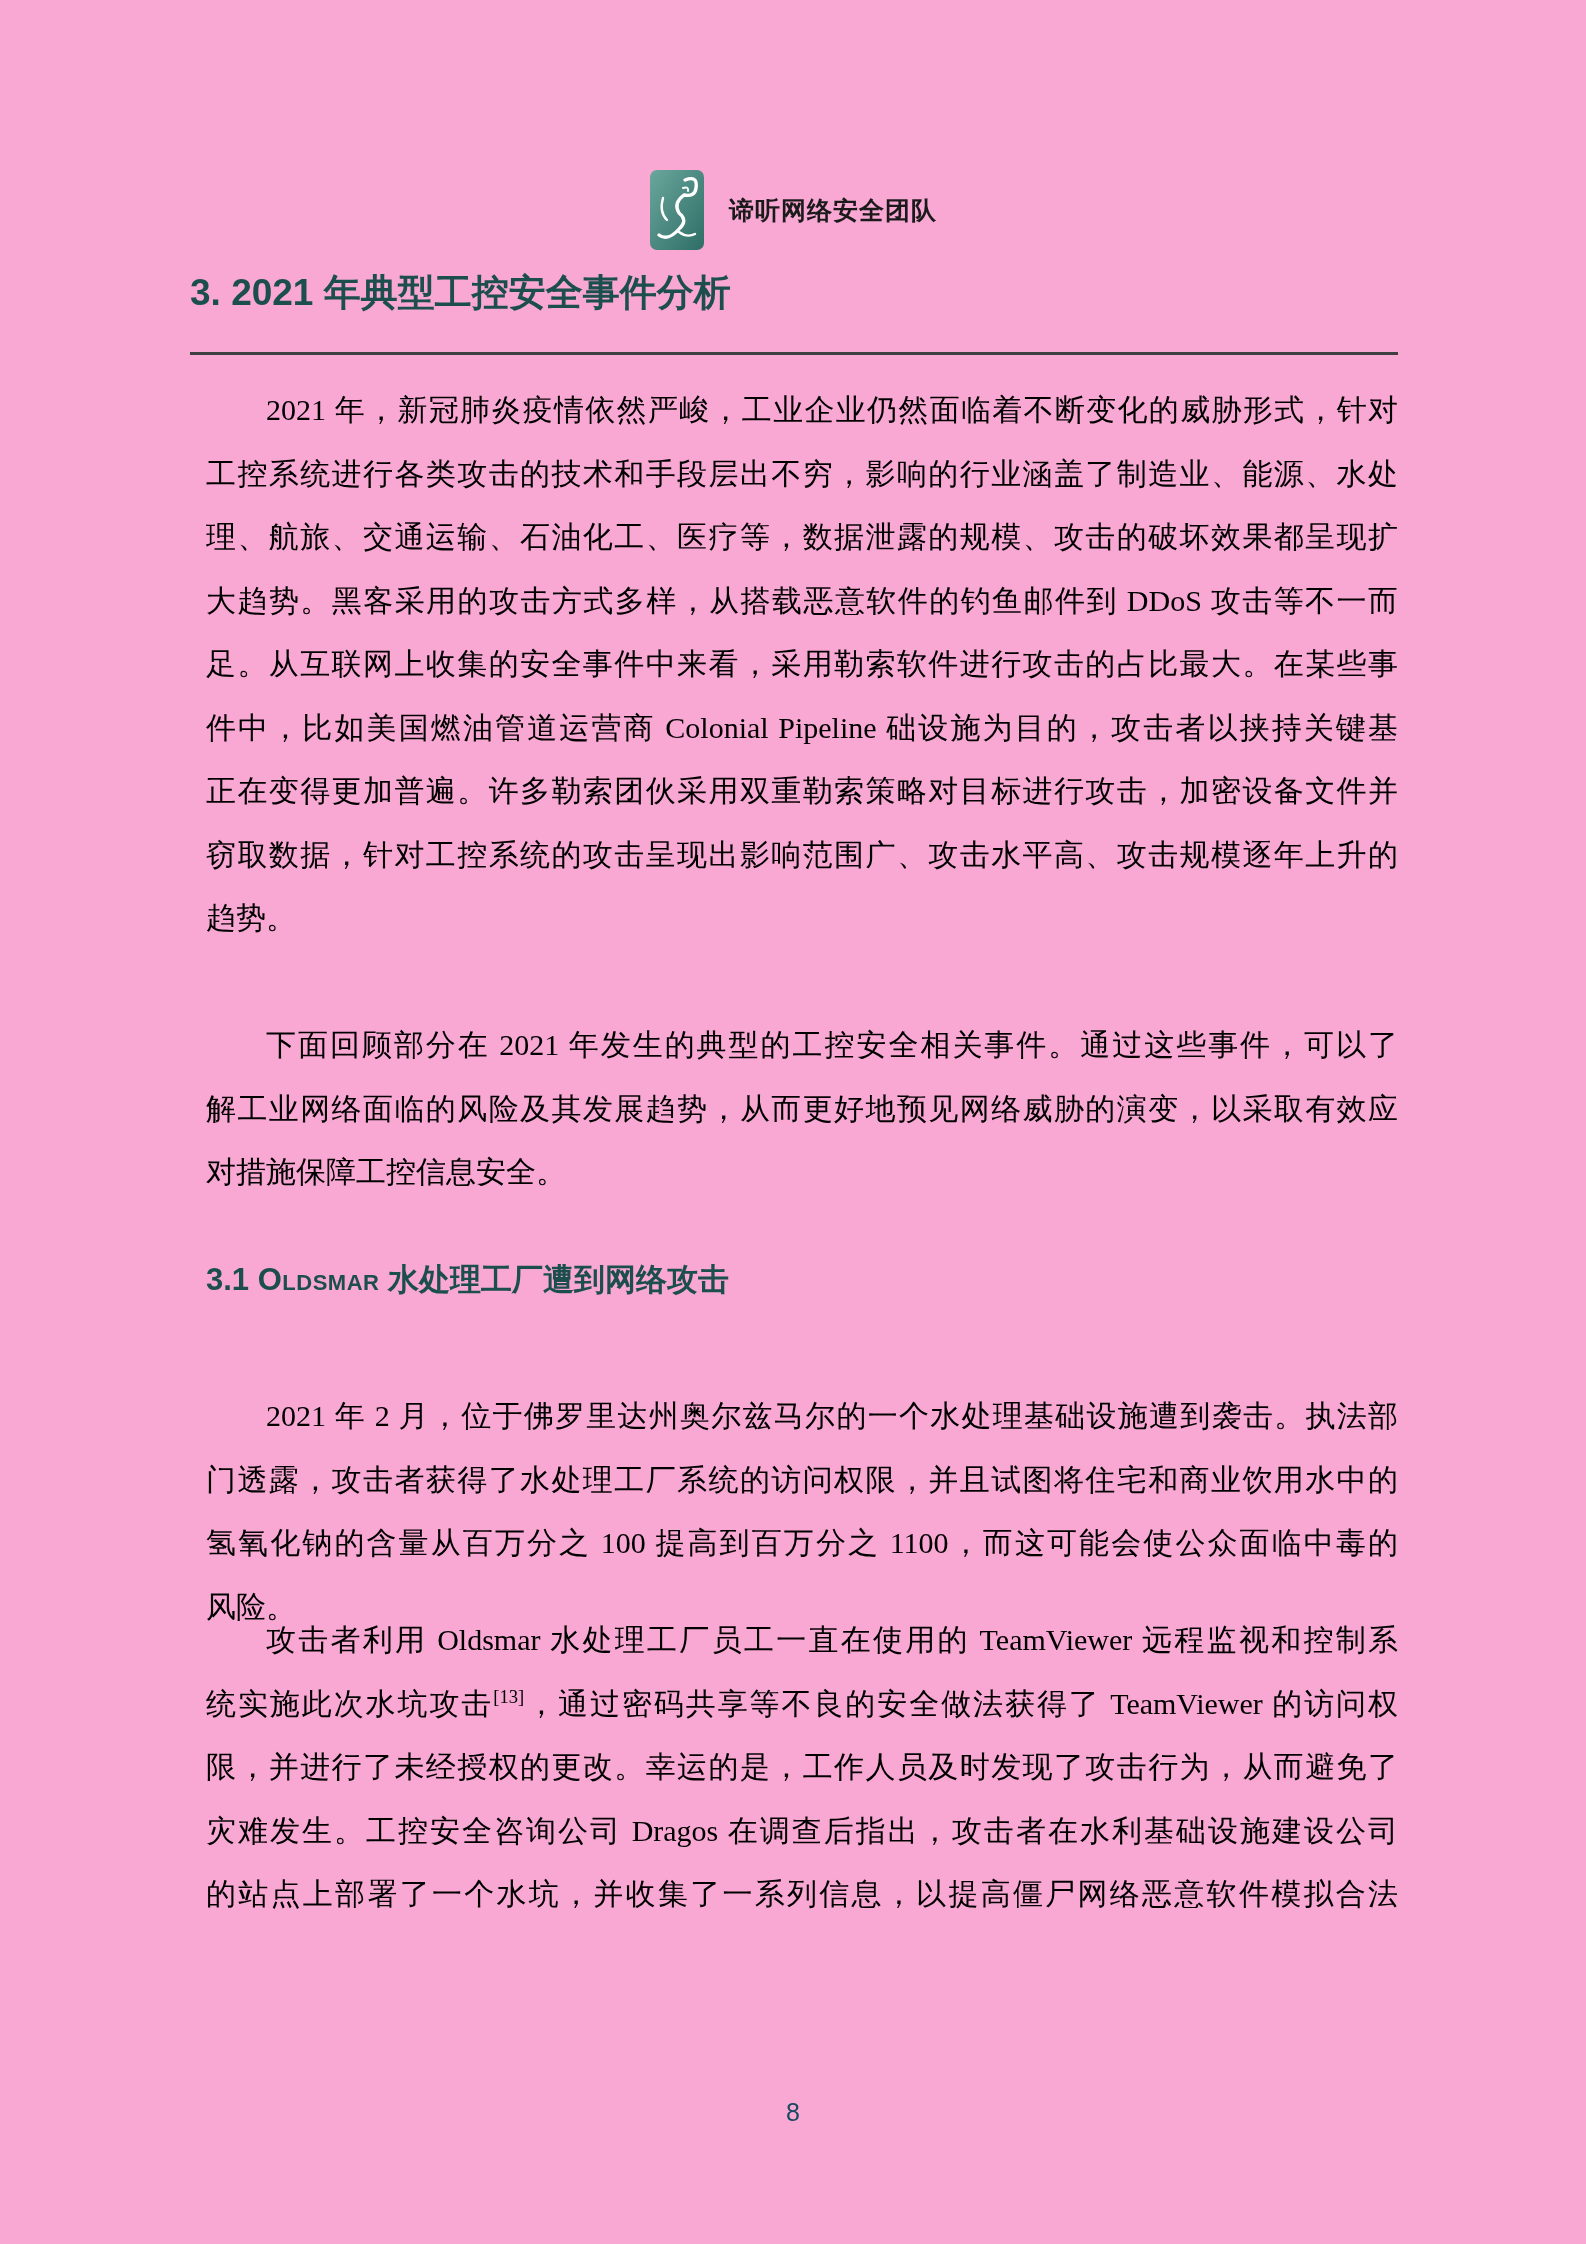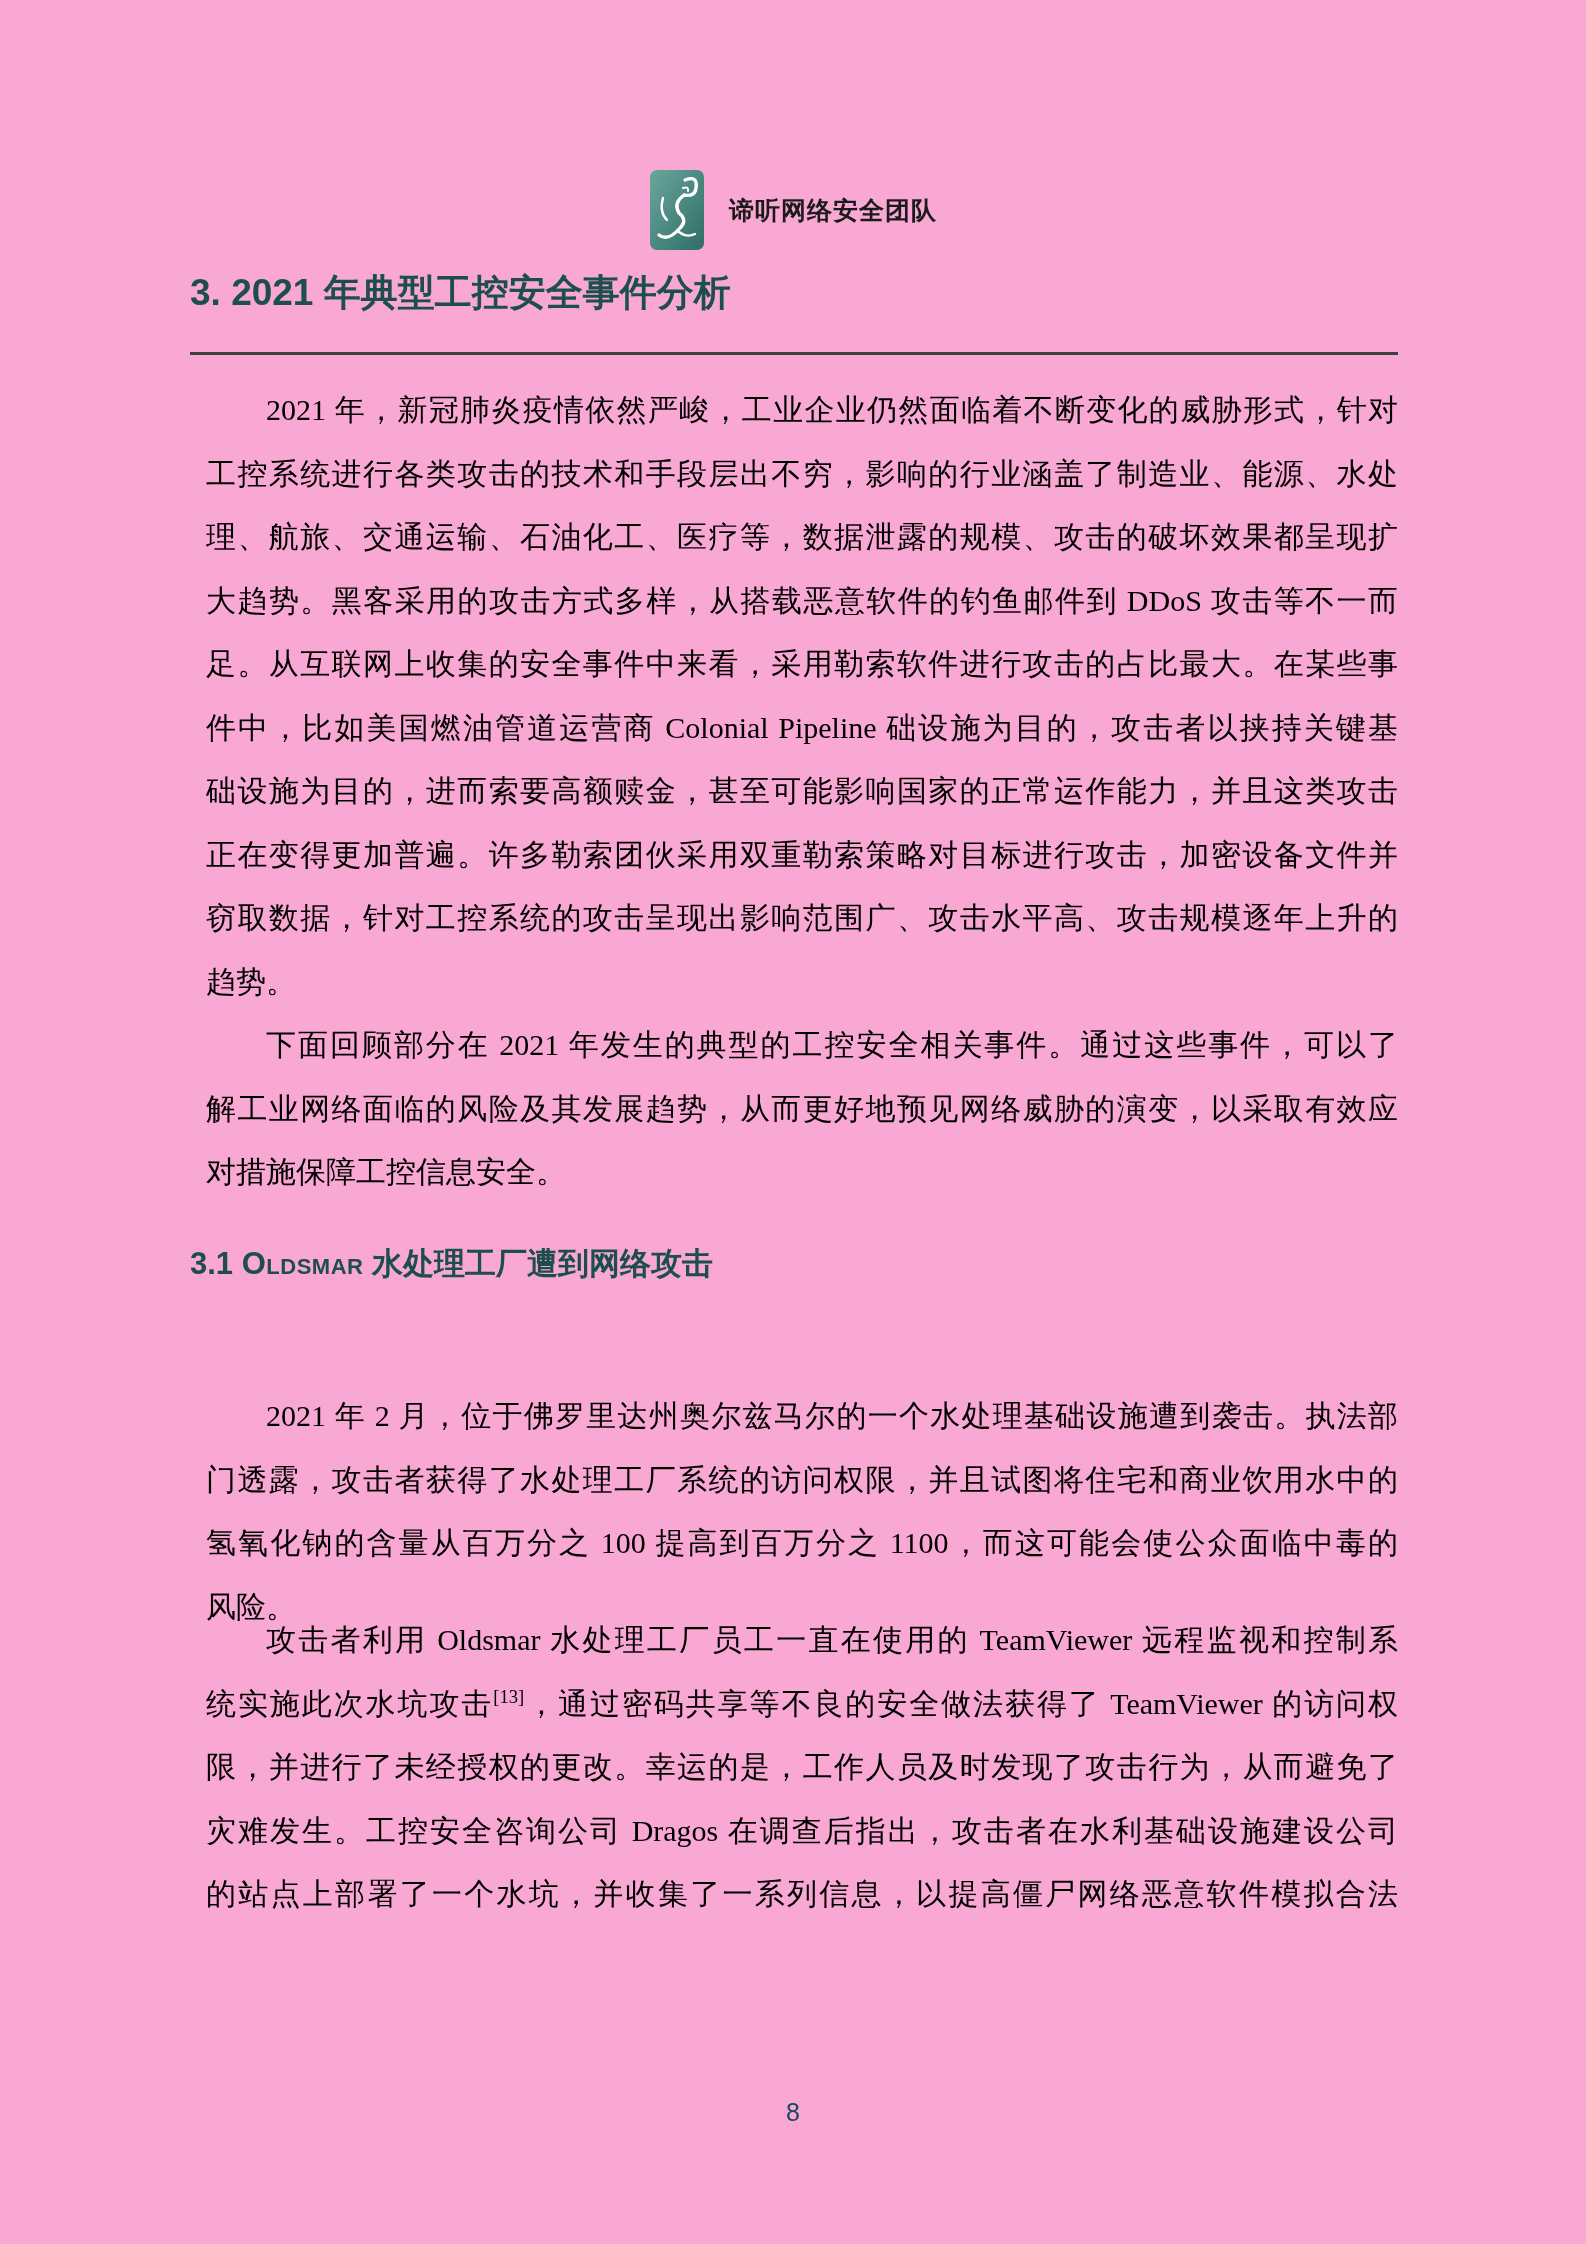--- a/index.html
+++ b/index.html
@@ -63,21 +63,21 @@
   .line.fill { text-align: justify; text-align-last: justify; }
   .line.indent { text-indent: 2em; }
   .line sup { font-size: 0.62em; line-height: 0; vertical-align: super; }
   #para-0 { top: 378px; }
   #para-1 { top: 1013px; }
   #para-2 { top: 1384px; }
   #para-3 { top: 1608px; }
   h2.subsection-title {
     position: absolute;
     top: 1243px; left: 190px;
-    margin: 0;
+    margin: 16px;
     font-family: "Liberation Sans", "DejaVu Sans", sans-serif;
     font-weight: 700;
     font-size: 31px;
     color: var(--heading);
   }
   h2 .sc { font-variant: small-caps; letter-spacing: 0.5px; }
   .footer {
     position: absolute;
     top: 2098px; left: 0; right: 0;
     text-align: center;
@@ -112,21 +112,20 @@
 
   <div class="rule"></div>
 
   <div class="para" id="para-0">
       <div class="line fill indent">2021 年，新冠肺炎疫情依然严峻，工业企业仍然面临着不断变化的威胁形式，针对</div>
       <div class="line fill">工控系统进行各类攻击的技术和手段层出不穷，影响的行业涵盖了制造业、能源、水处</div>
       <div class="line fill">理、航旅、交通运输、石油化工、医疗等，数据泄露的规模、攻击的破坏效果都呈现扩</div>
       <div class="line fill">大趋势。黑客采用的攻击方式多样，从搭载恶意软件的钓鱼邮件到 DDoS 攻击等不一而</div>
       <div class="line fill">足。从互联网上收集的安全事件中来看，采用勒索软件进行攻击的占比最大。在某些事</div>
       <div class="line fill">件中，比如美国燃油管道运营商 Colonial Pipeline 础设施为目的，攻击者以挟持关键基</div>
-      <div class="line fill">础设施为目的，进而索要高额赎金，甚至可能影响国家的正常运作能力，并且这类攻击</div>
       <div class="line fill">正在变得更加普遍。许多勒索团伙采用双重勒索策略对目标进行攻击，加密设备文件并</div>
       <div class="line fill">窃取数据，针对工控系统的攻击呈现出影响范围广、攻击水平高、攻击规模逐年上升的</div>
       <div class="line">趋势。</div>
     </div>
   <div class="para" id="para-1">
       <div class="line fill indent">下面回顾部分在 2021 年发生的典型的工控安全相关事件。通过这些事件，可以了</div>
       <div class="line fill">解工业网络面临的风险及其发展趋势，从而更好地预见网络威胁的演变，以采取有效应</div>
       <div class="line">对措施保障工控信息安全。</div>
     </div>
 

